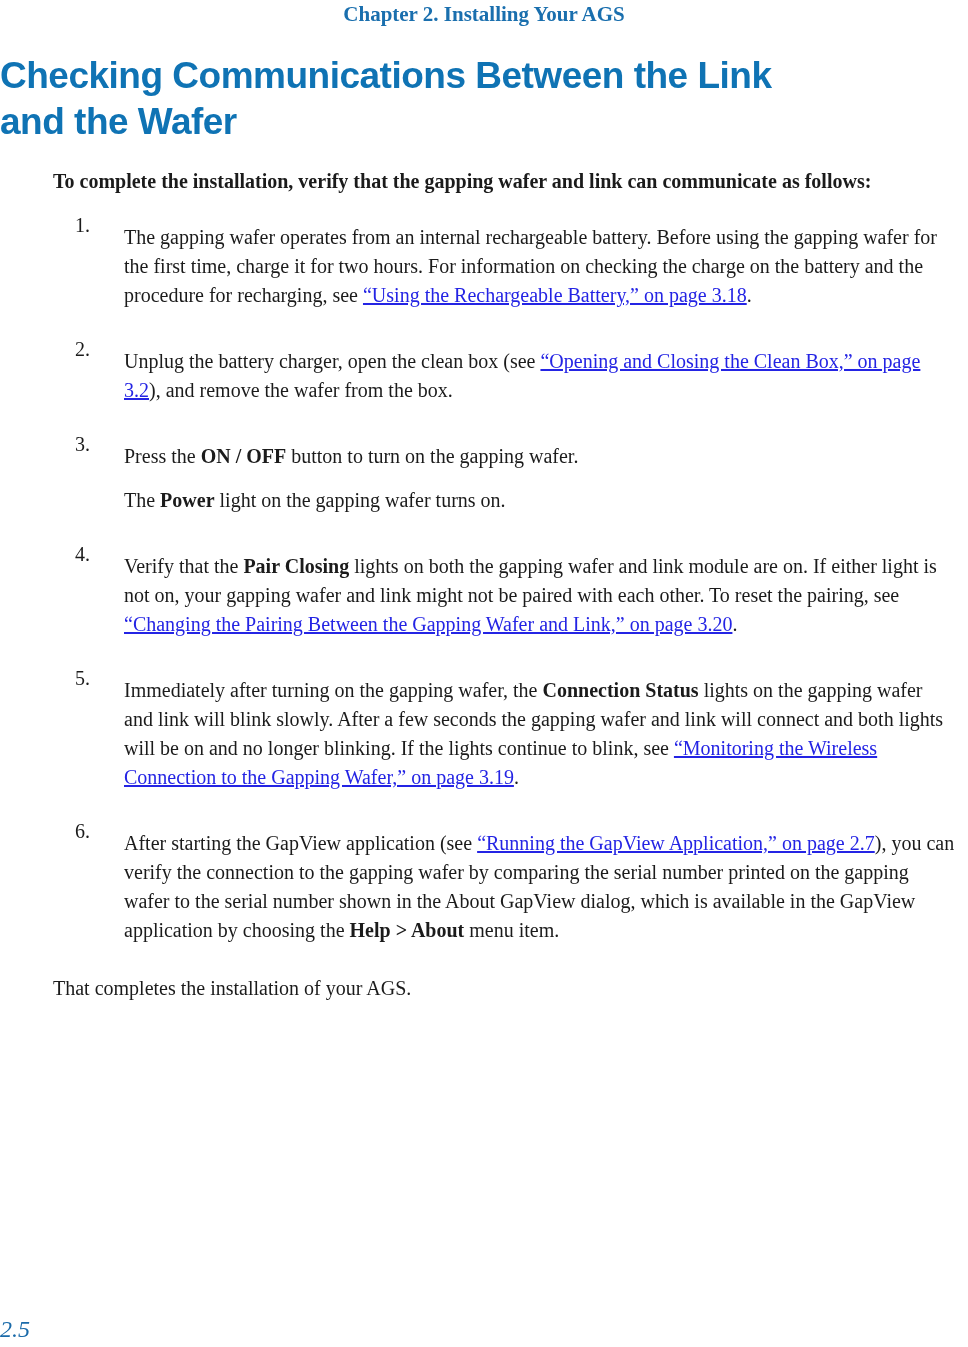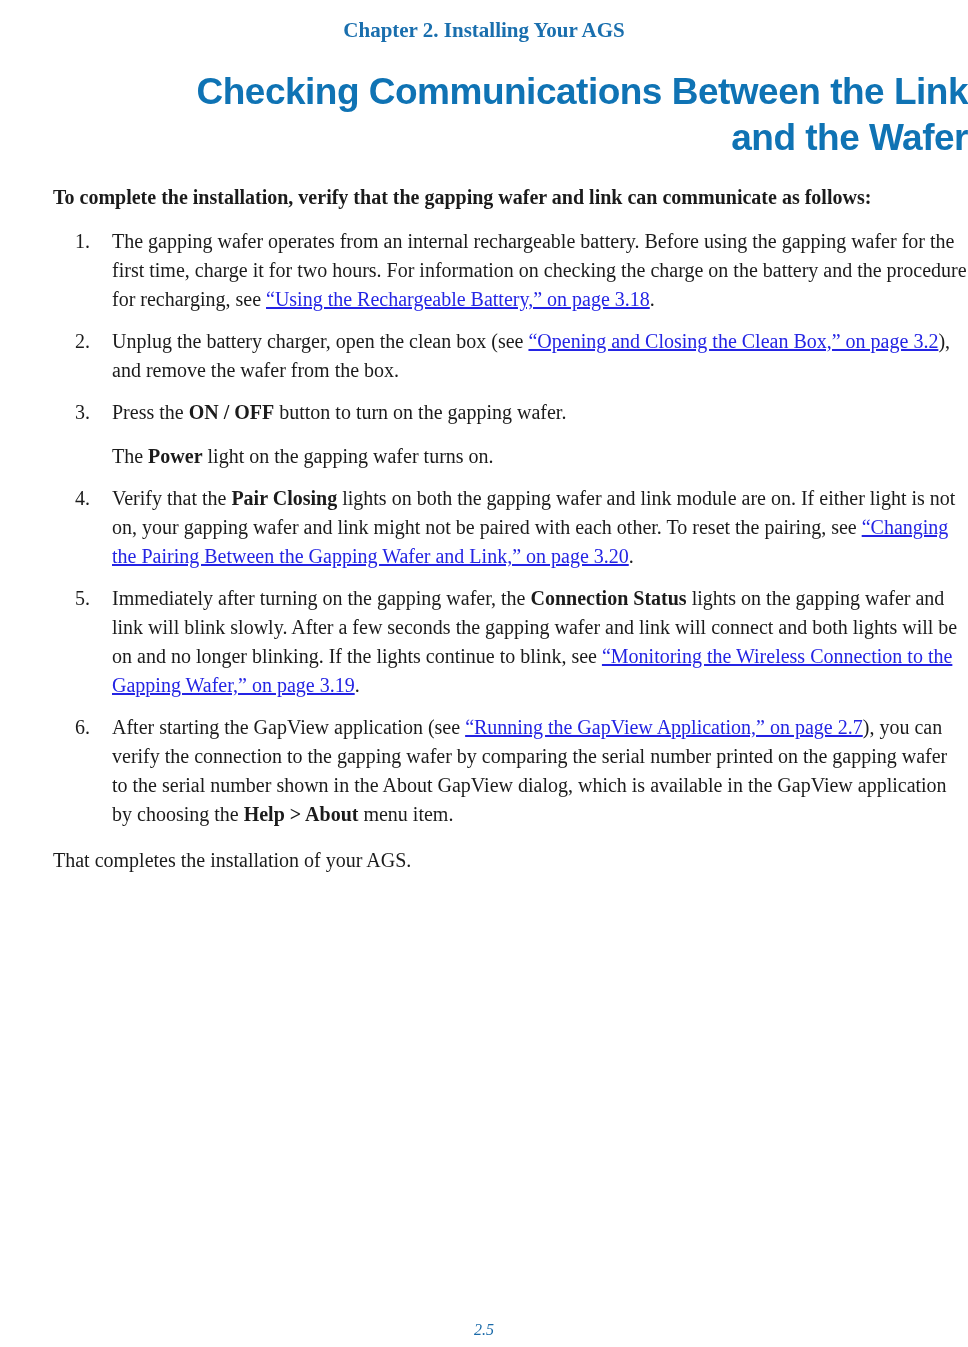--- a/index.html
+++ b/index.html
@@ -9,59 +9,58 @@
     height: 1347px;
     background: #ffffff;
     overflow: hidden;
     box-sizing: border-box;
     font-family: "Liberation Serif", "DejaVu Serif", serif;
     font-size: 20px;
     line-height: 29px;
     color: #1b1b1b;
   }
   .chapter-header {
-    margin: 16px;
+    margin: 0;
     padding-top: 1px;
     text-align: center;
     font-weight: bold;
     font-size: 21px;
     line-height: 26px;
     color: #1a6fae;
   }
   h1.page-title {
     margin: 26px 0 0 0;
     font-family: "Liberation Sans", "DejaVu Sans", sans-serif;
     font-weight: bold;
     font-size: 37px;
     line-height: 46px;
     letter-spacing: -0.5px;
     color: #0f73b4;
-    text-align: right;
   }
   h1.page-title .t-line { display: block; }
   .intro { margin: 22px 0 15px 53px; padding-right: 2px; font-weight: bold; }
   .num-list { margin: 0 0 0 75px; }
   .list-item { display: flex; margin-bottom: 13px; }
   .li-num { flex: 0 0 37px; }
   .li-body { flex: 1 1 auto; min-width: 0; padding-right: 1px; }
-  .li-para { margin: 0; }
+  .li-para { margin: 12px; }
   .li-para.sub { margin-top: 15px; }
   .b { font-weight: bold; text-align: center; }
   .xref {
     color: #2424e4;
     text-decoration: underline;
     cursor: pointer;
   }
   .closing { margin: 17px 0 8px 53px; }
   .page-number {
     position: absolute;
     left: 0; right: 0; bottom: 3px;
-    text-align: center;
+    text-align: left;
     font-style: italic;
-    font-size: 16px;
+    font-size: 24px;
     color: #1a6aa9;
   }
 </style>
 </head>
 <body>
 
 <div class="page">
 
   <div class="chapter-header">Chapter 2. Installing Your AGS</div>
 

